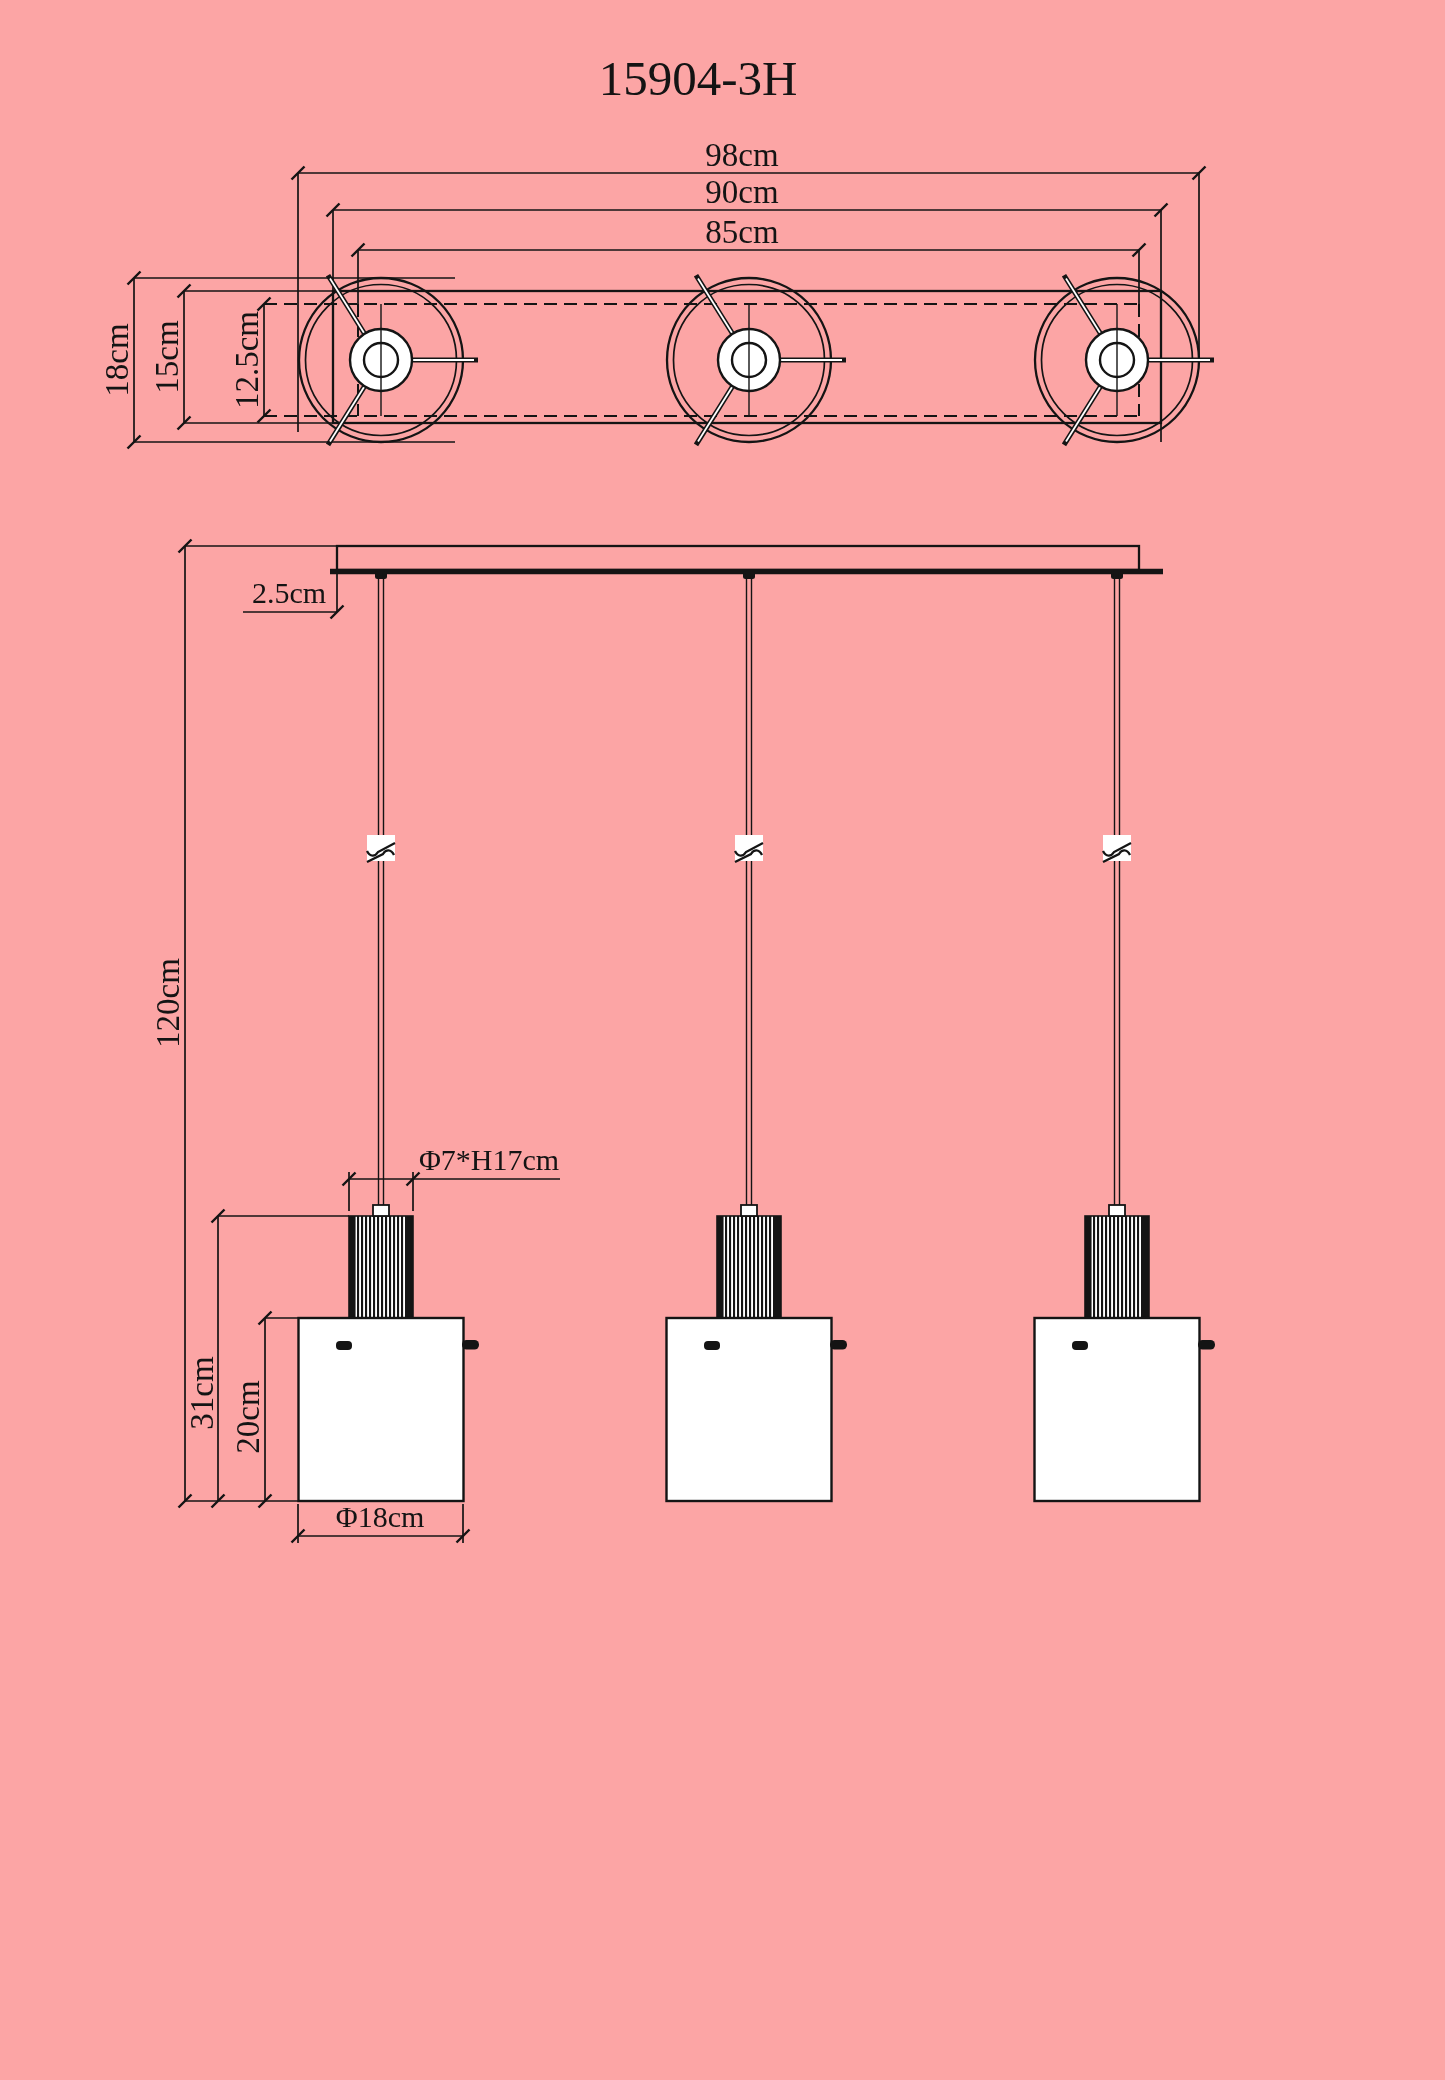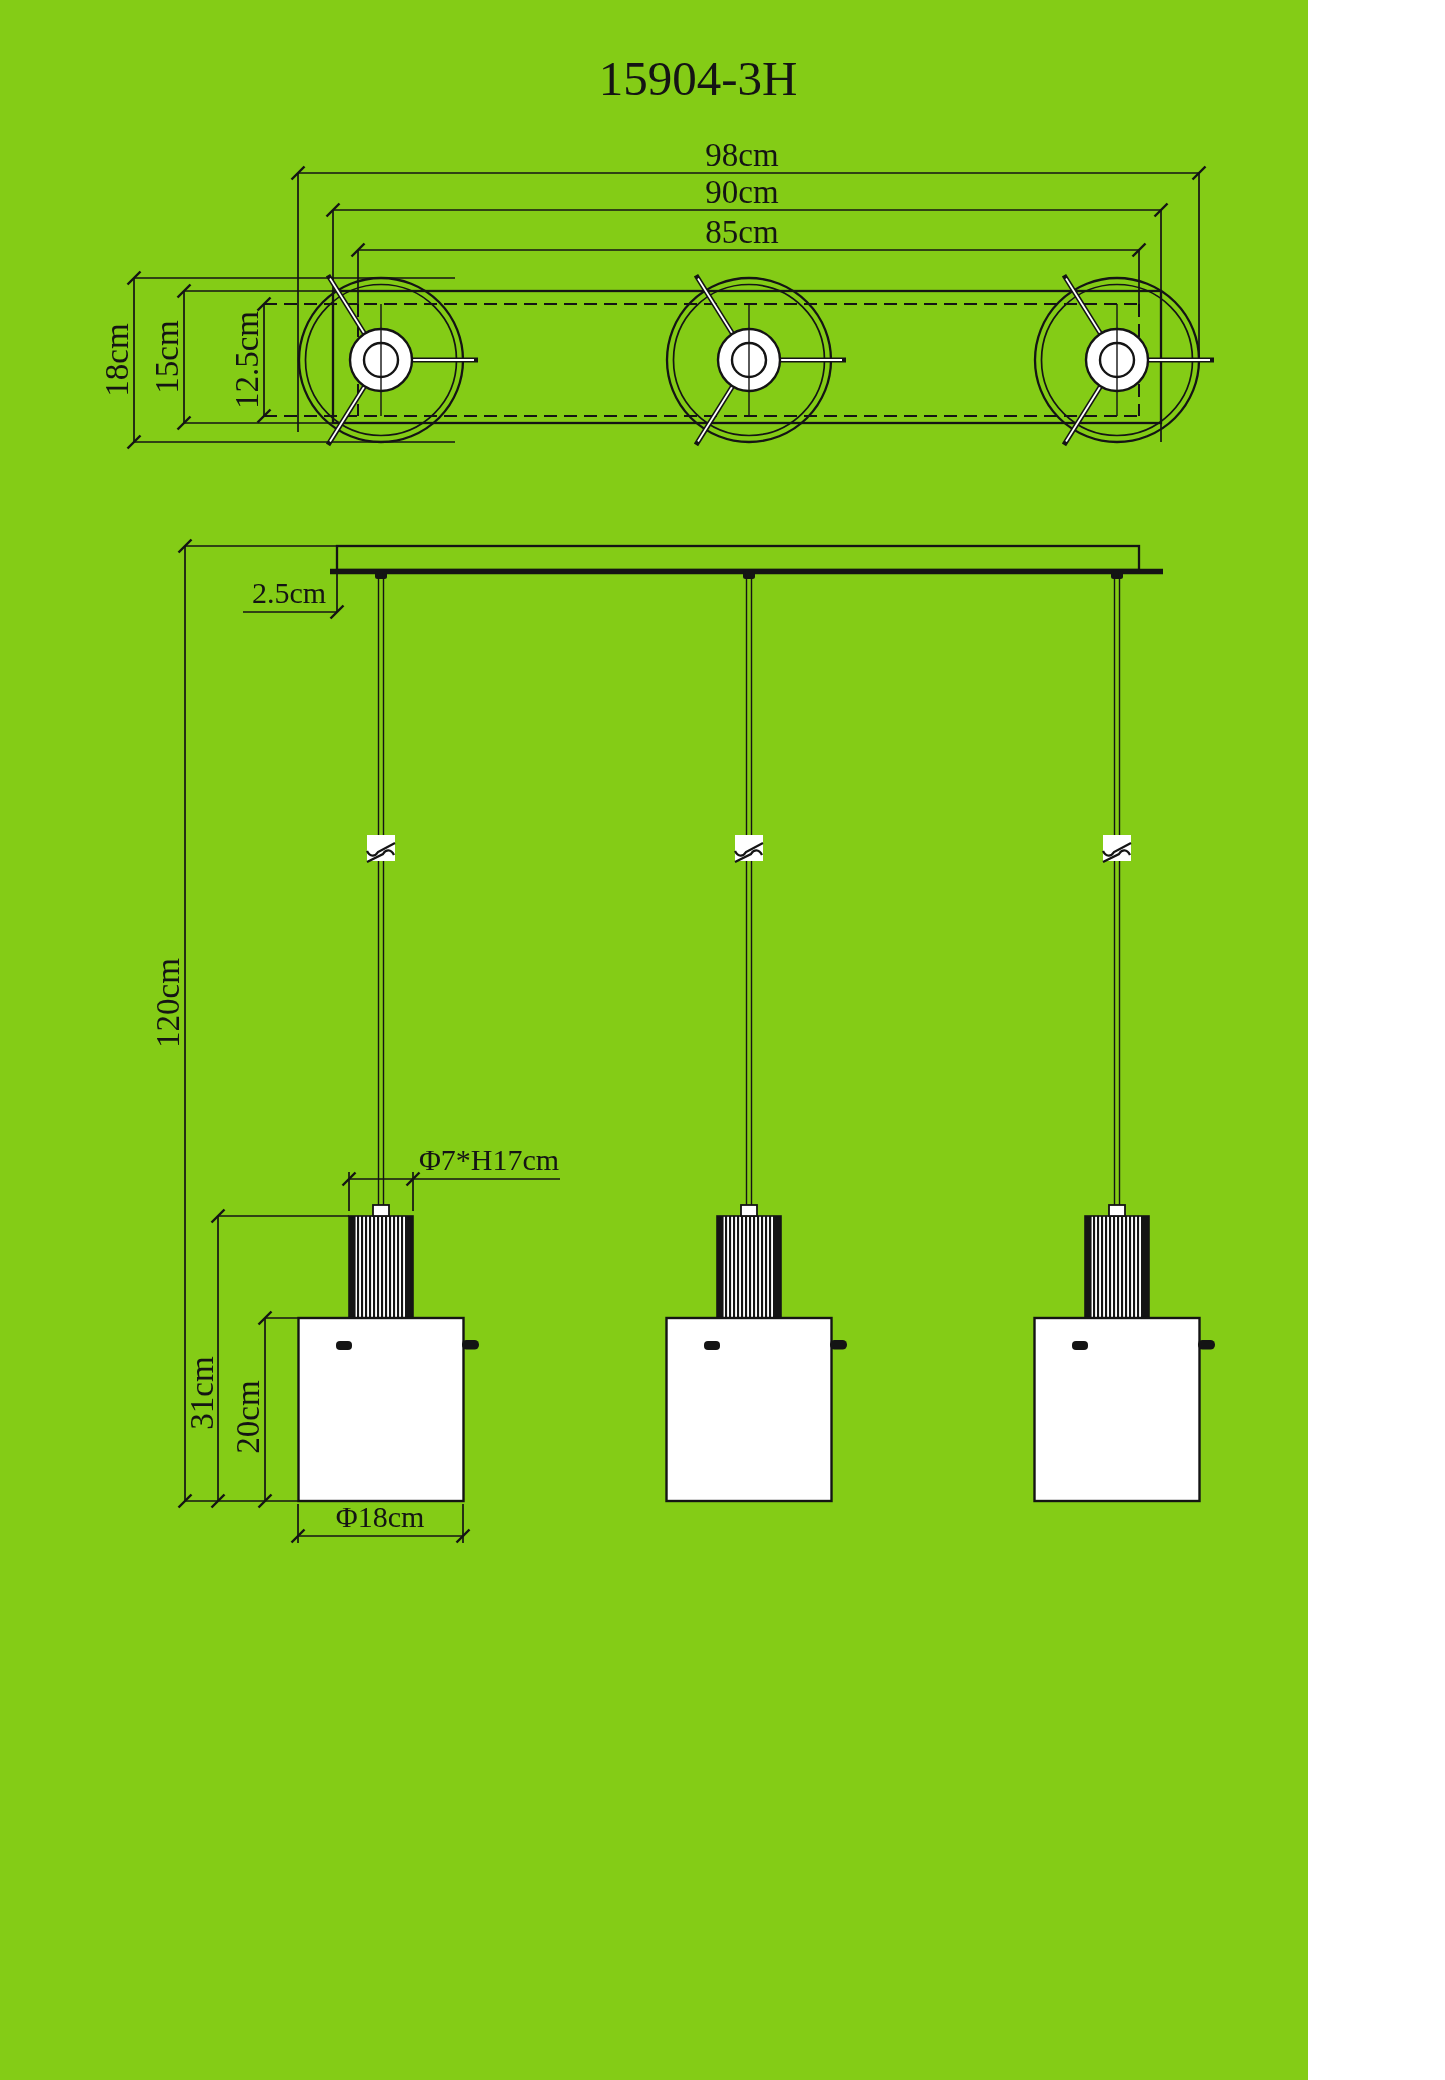--- a/index.html
+++ b/index.html
@@ -1,16 +1,16 @@
 <!DOCTYPE html>
 <html><head>
 <meta charset="utf-8">
 <style>
   html,body{margin:0;padding:0;background:#ffffff;}
-  .page{position:relative;width:1308px;height:2080px;background:#84cc16;overflow:hidden;}
+  .page{position:relative;width:1445px;height:2080px;background:#fca5a5;overflow:hidden;}
   svg{display:block;}
   .ln{stroke:#141414;stroke-width:1.7;fill:none;}
   .ln2{stroke-width:2.3;}
   .thin{stroke-width:1.4;}
   .dash{stroke:#141414;stroke-width:2;fill:none;stroke-dasharray:13 7;}
   .tk{stroke:#141414;stroke-width:2.4;}
   .lbl{font-family:"Liberation Serif",serif;font-size:33px;fill:#141414;}
   .lbl-sm{font-size:30px;}
   .ttl{font-family:"Liberation Serif",serif;font-size:49px;fill:#141414;}
 </style>

